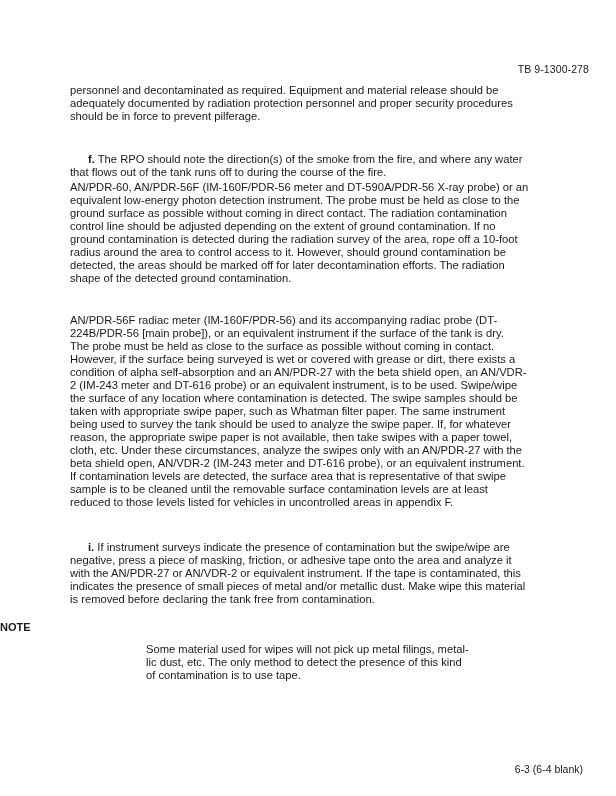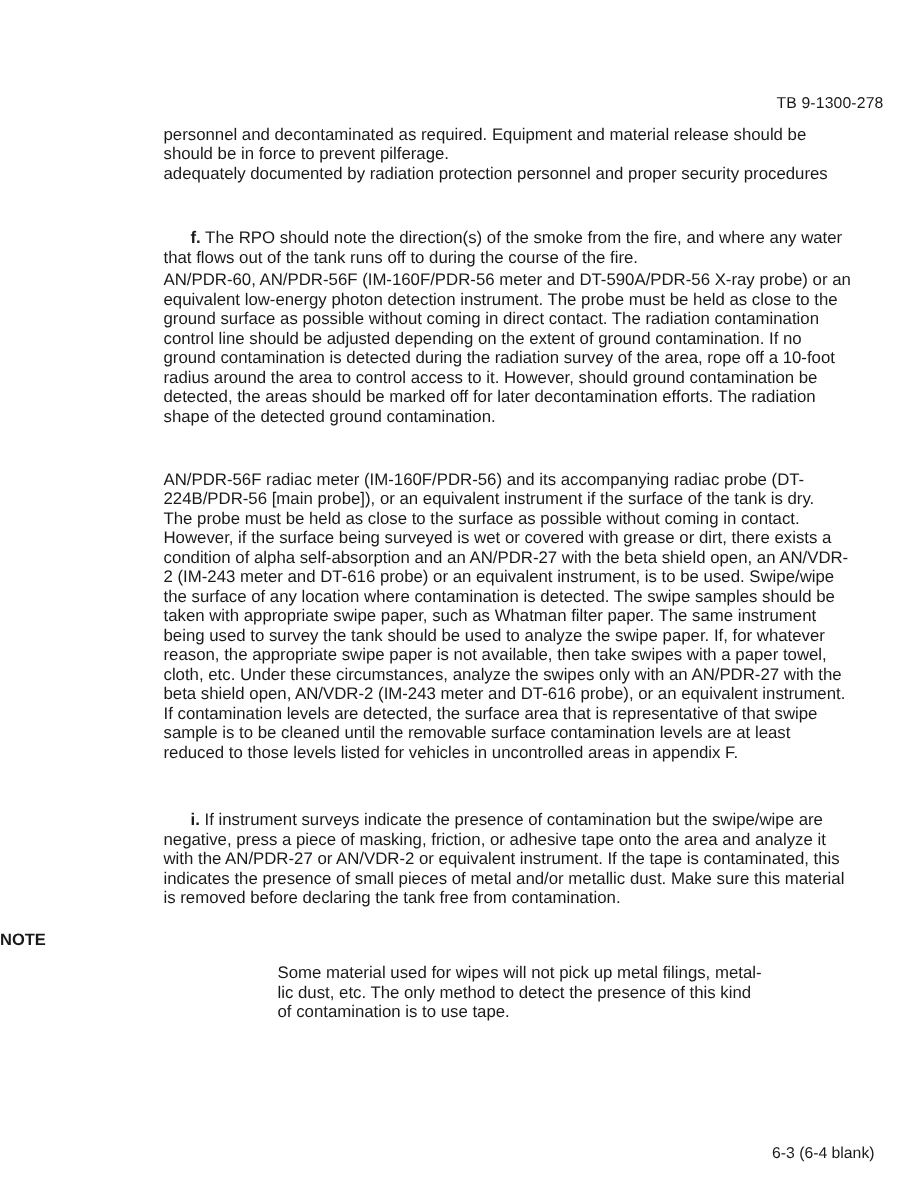--- a/index.html
+++ b/index.html
@@ -1,37 +1,37 @@
 <!DOCTYPE html>
 <html><head>
   <meta charset="utf-8">
   <style>
     html, body { margin: 0; padding: 0; background: #ffffff; }
     body { width: 616px; height: 796px; position: relative; overflow: hidden;
       font-family: "Liberation Sans", sans-serif; color: #1a1a1a; }
     .page { position: absolute; left: 0; top: 0; width: 616px; height: 632px; }
     .header-id { position: absolute; right: 27px; top: 63px; font-size: 10.5px; letter-spacing: 0.1px; }
     .block { position: absolute; left: 70px; width: 520px; font-size: 11.2px; line-height: 13px; }
-    .line { white-space: nowrap; display: block; margin-left: 39px; }
+    .line { white-space: nowrap; display: block; }
     .lead { padding-left: 18px; }
     .lbl { font-weight: bold; }
     .note-title { position: absolute; left: 0; width: 616px; text-align: left; top: 621px; font-size: 11px; font-weight: bold; }
     .note-body { position: absolute; left: 146px; top: 643px; font-size: 11.2px; line-height: 13px; font-weight: normal; }
     .footer-id { position: absolute; right: 33px; top: 763px; font-size: 10.5px; font-weight: normal; }
   </style>
 </head>
 <body>
 
 <div class="page">
   <div class="header-id">TB 9-1300-278</div>
 
   <div class="block" style="top:84px">
     <span class="line">personnel and decontaminated as required. Equipment and material release should be</span>
+    <span class="line">adequately documented by radiation protection personnel and proper security procedures</span>
     <span class="line">should be in force to prevent pilferage.</span>
-    <span class="line">adequately documented by radiation protection personnel and proper security procedures</span>
   </div>
 
   <div class="block" style="top:153px">
     <span class="line lead"><span class="lbl">f.</span><span> The RPO should note the direction(s) of the smoke from the fire, and where any water</span></span>
     <span class="line">that flows out of the tank runs off to during the course of the fire.</span>
   </div>
 
   <div class="block" style="top:181px">
     <span class="line">AN/PDR-60, AN/PDR-56F (IM-160F/PDR-56 meter and DT-590A/PDR-56 X-ray probe) or an</span>
     <span class="line">equivalent low-energy photon detection instrument. The probe must be held as close to the</span>
@@ -58,21 +58,21 @@
     <span class="line">beta shield open, AN/VDR-2 (IM-243 meter and DT-616 probe), or an equivalent instrument.</span>
     <span class="line">If contamination levels are detected, the surface area that is representative of that swipe</span>
     <span class="line">sample is to be cleaned until the removable surface contamination levels are at least</span>
     <span class="line">reduced to those levels listed for vehicles in uncontrolled areas in appendix F.</span>
   </div>
 
   <div class="block" style="top:541px">
     <span class="line lead"><span class="lbl">i.</span><span> If instrument surveys indicate the presence of contamination but the swipe/wipe are</span></span>
     <span class="line">negative, press a piece of masking, friction, or adhesive tape onto the area and analyze it</span>
     <span class="line">with the AN/PDR-27 or AN/VDR-2 or equivalent instrument. If the tape is contaminated, this</span>
-    <span class="line">indicates the presence of small pieces of metal and/or metallic dust. Make sure this material</span>
+    <span class="line">indicates the presence of small pieces of metal and/or metallic dust. Make wipe this material</span>
     <span class="line">is removed before declaring the tank free from contamination.</span>
   </div>
 
   <div class="note-title">NOTE</div>
   <div class="note-body">
     <span class="line">Some material used for wipes will not pick up metal filings, metal-</span>
     <span class="line">lic dust, etc. The only method to detect the presence of this kind</span>
     <span class="line">of contamination is to use tape.</span>
   </div>
 

